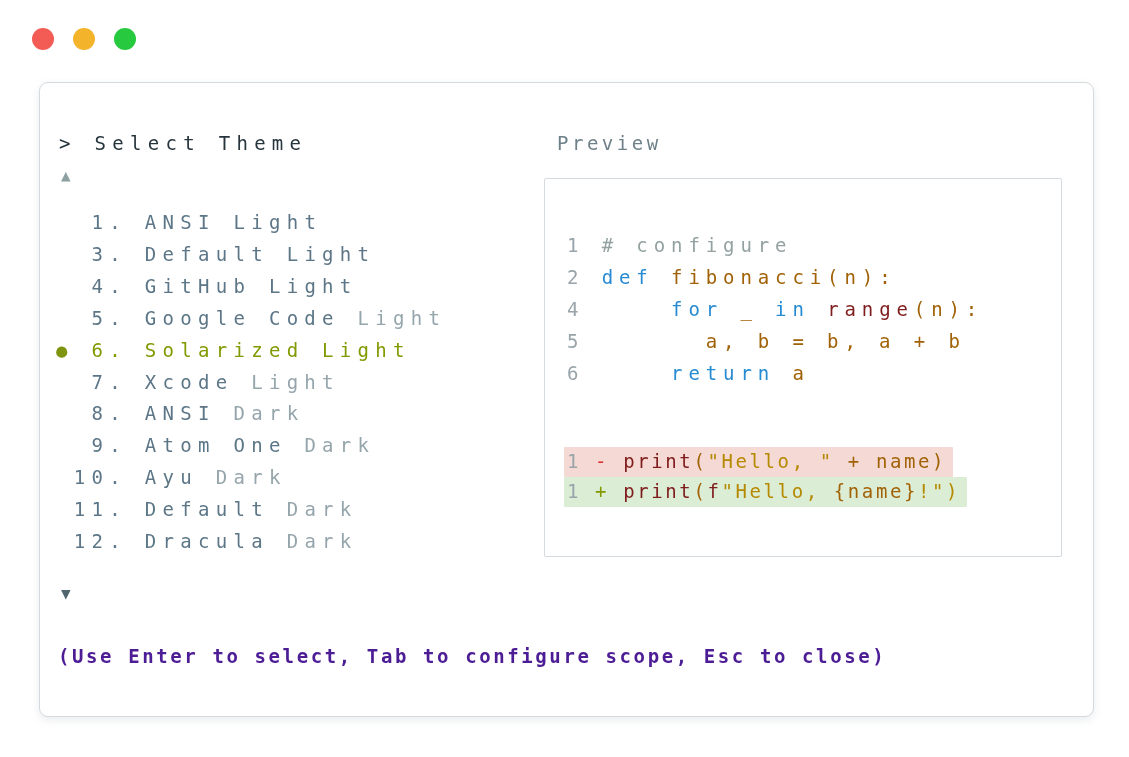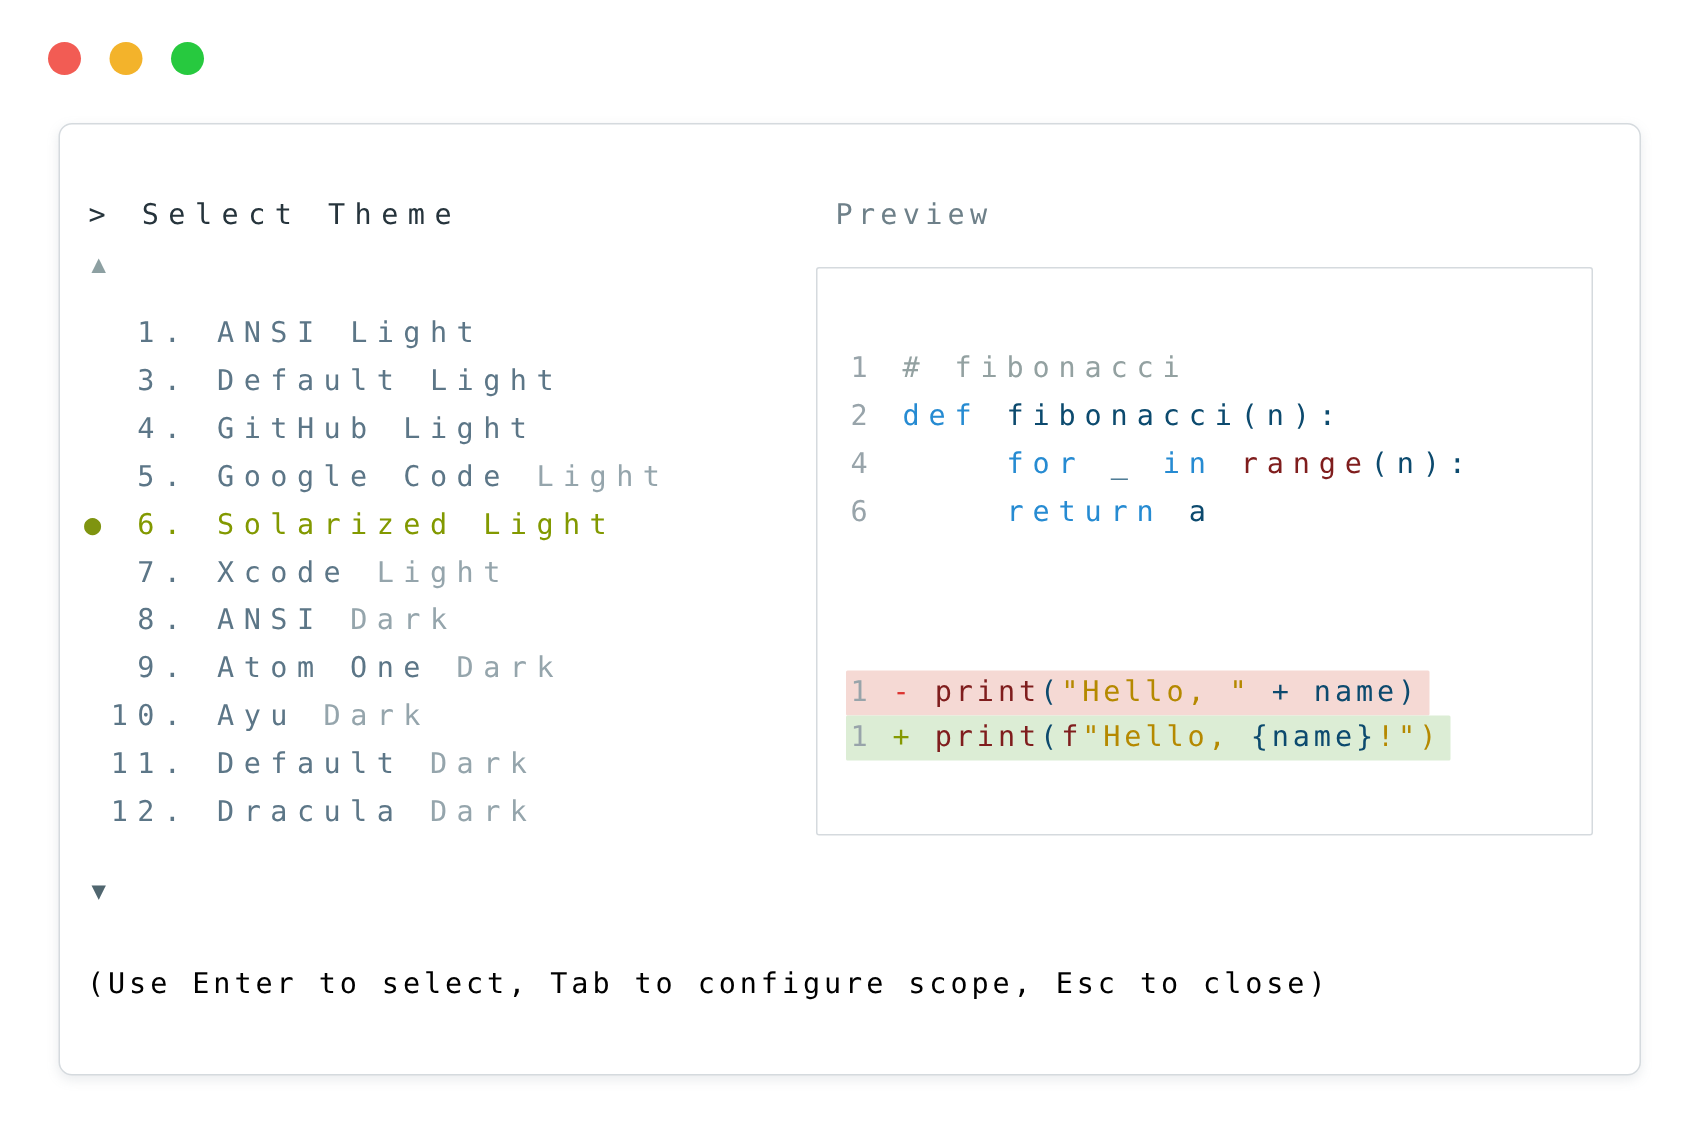--- a/index.html
+++ b/index.html
@@ -30,35 +30,35 @@
   .arrow{position:absolute;left:21px;font-size:16px;letter-spacing:0;line-height:18px;}
   .arrow-up{top:84px;color:#8da0a2;}
   .arrow-down{top:502px;color:#50666f;}
 
   .theme-list{position:absolute;left:16px;top:112px;line-height:31.9px;color:#5c7687;margin-top:12px;}
   .theme-row{white-space:pre;cursor:pointer;}
   .theme-row .suffix.muted{color:#95a5ac;}
   .theme-row.selected{color:#829900;}
   .theme-row.selected .marker{color:#7f9410;}
 
-  .hint{position:absolute;left:18px;top:558px;color:#000000;line-height:30px;}
+  .hint{position:absolute;left:18px;top:558px;color:#4c1d95;line-height:30px;font-weight:bold;}
 
   .panel{position:absolute;left:504px;top:95px;width:516px;height:377px;background:#fff;
          border:1.5px solid #d5dade;border-radius:2px;}
   .code{position:absolute;left:22px;top:50px;line-height:32px;}
   .code-line{white-space:pre;}
 
   .diff{position:absolute;left:19px;top:268px;}
   .diff-row{display:table;white-space:pre;line-height:25px;padding:2px 7px 3px 3px;
             border-radius:1px;margin:0;}
   .bg-removed{background:#f5d9d4;}
   .bg-added{background:#dcedd5;}
 
   
-  .c-fg{color:#0c4a6e;}
+  .c-fg{color:#a16207;}
   .c-kw{color:#268bd2;}
   .c-fn{color:#7f1d1d;}
   .c-str{color:#b58900;}
   .c-num{color:#859900;}
   .c-comment{color:#93a1a1;}
   .c-gray{color:#98a4aa;}
   .c-red{color:#dc322f;}
   .c-green{color:#859900;}
 </style>
 </head>
@@ -91,23 +91,24 @@
         <div class="theme-row"><span class="marker"> </span><span class="num">11. </span><span class="name">Default </span><span class="suffix muted">Dark</span></div>
         <div class="theme-row"><span class="marker"> </span><span class="num">12. </span><span class="name">Dracula </span><span class="suffix muted">Dark</span></div>
       </div>
 
     <div class="arrow arrow-down">▼</div>
 
     <div class="hint pre ls-tight">(Use Enter to select, Tab to configure scope, Esc to close)</div>
 
     <div class="panel">
       <div class="code ls-code">
-          <div class="code-line"><span class="c-gray">1 </span><span class="c-comment"># fibonacci</span></div>
+          <div class="code-line"><span class="c-gray">1 </span><span class="c-comment"># configure</span></div>
           <div class="code-line"><span class="c-gray">2 </span><span class="c-kw">def</span><span class="c-fg"> fibonacci(n):</span></div>
           <div class="code-line"><span class="c-gray">4 </span><span class="c-fg">    </span><span class="c-kw">for</span><span class="c-fg"> _ </span><span class="c-kw">in</span><span class="c-fg"> </span><span class="c-fn">range</span><span class="c-fg">(n):</span></div>
+          <div class="code-line"><span class="c-gray">5 </span><span class="c-fg">      a, b = b, a + b</span></div>
           <div class="code-line"><span class="c-gray">6 </span><span class="c-fg">    </span><span class="c-kw">return</span><span class="c-fg"> a</span></div>
         </div>
       <div class="diff ls-tight">
           <div class="diff-row bg-removed"><span class="c-gray">1 </span><span class="c-red">-</span><span class="c-fg"> </span><span class="c-fn">print</span><span class="c-fg">(</span><span class="c-str">"Hello, "</span><span class="c-fg"> + name)</span></div>
           <div class="diff-row bg-added"><span class="c-gray">1 </span><span class="c-green">+</span><span class="c-fg"> </span><span class="c-fn">print</span><span class="c-fg">(</span><span class="c-fn">f</span><span class="c-str">"Hello, </span><span class="c-fg">{name}</span><span class="c-str">!")</span></div>
         </div>
     </div>
 
   </div>
 </div>

